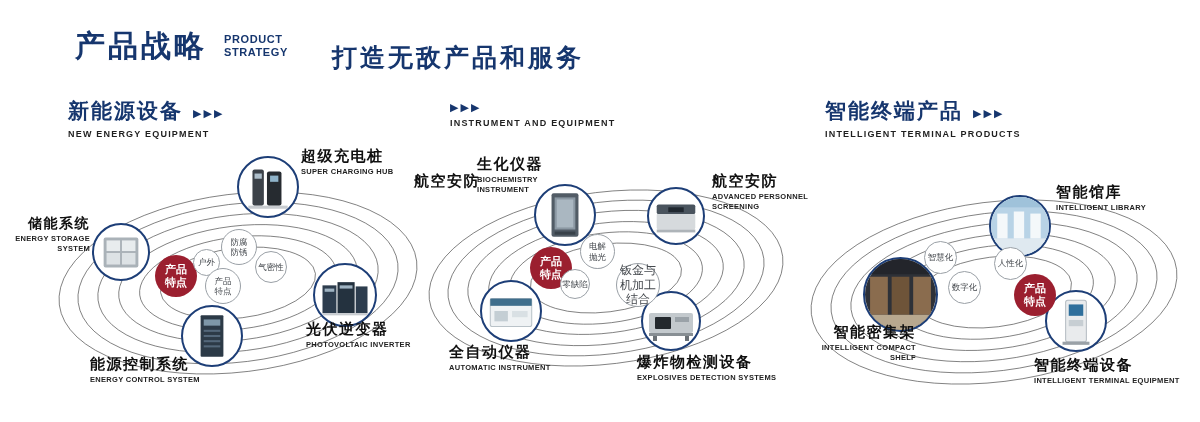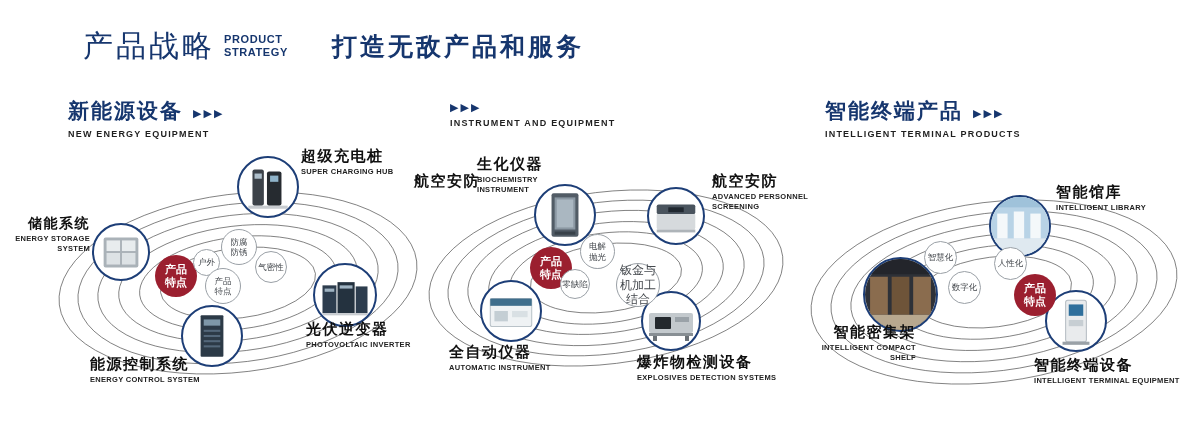--- a/index.html
+++ b/index.html
@@ -2,23 +2,23 @@
 <html><head>
 <meta charset="utf-8">
 <style>
   * { margin:0; padding:0; box-sizing:border-box; }
   html,body { width:1200px; height:422px; }
   body { font-family:"Liberation Sans", sans-serif; background:#ffffff; position:relative; overflow:hidden; }
   .page { position:absolute; left:0; top:0; width:1200px; height:422px; }
   .abs { position:absolute; }
 
   
-  .main-title { font-size:30px; font-weight:normal; color:#16366e; letter-spacing:3px;margin-left:8px; }
+  .main-title { font-size:30px; font-weight:bold; color:#16366e; letter-spacing:3px; }
   .subtitle { font-size:11px; font-weight:bold; color:#16366e; line-height:1.15; letter-spacing:.6px; }
-  .tagline { font-size:25px; font-weight:bold; color:#16366e; letter-spacing:3px; }
+  .tagline { font-size:25px; font-weight:bold; color:#16366e; letter-spacing:3px;margin-top:11px; }
 
   
   .sec-head .row { display:flex; align-items:center; gap:10px; }
   .sec-title { font-size:21px; font-weight:bold; color:#16366e; letter-spacing:2px; }
   .arrows { font-size:11px; color:#16366e; letter-spacing:2px; padding-top:4px; }
   .sec-sub { margin-top:4px; font-size:9px; font-weight:bold; color:#1f1f1f; letter-spacing:1.2px; }
 
   
   .orbit { position:absolute; pointer-events:none; }
   .orbit ellipse { fill:none; stroke:#454545; stroke-width:.8; opacity:.8; }

